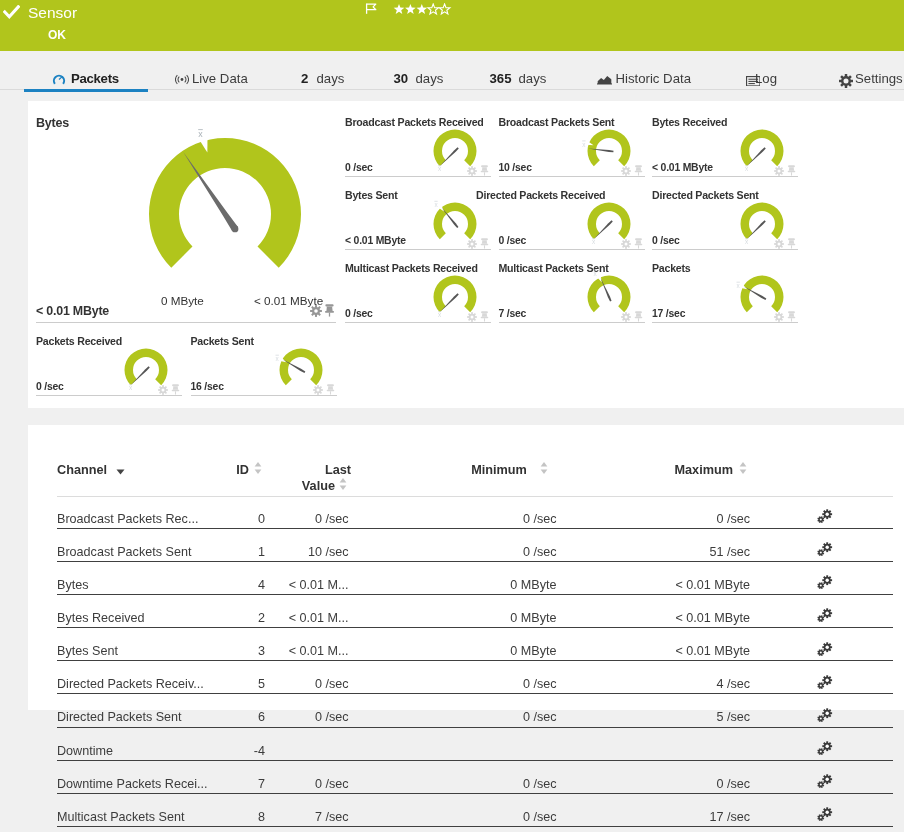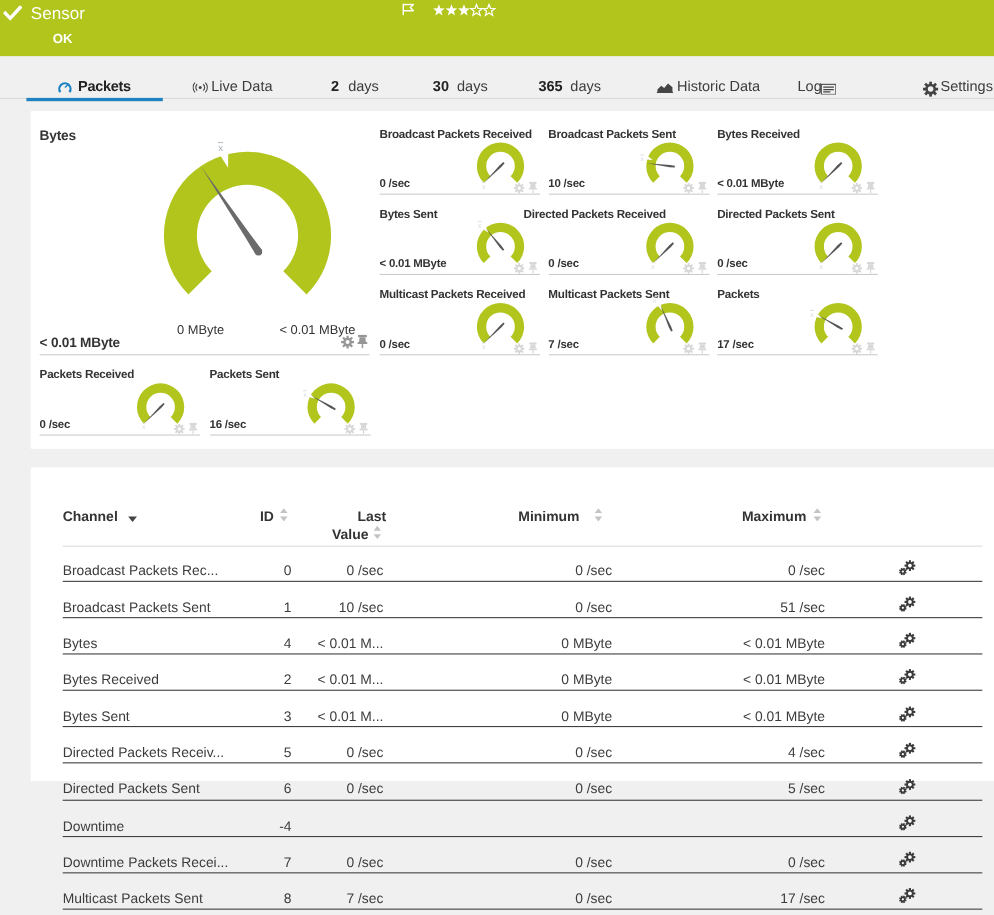--- a/index.html
+++ b/index.html
@@ -68,21 +68,21 @@
       <path d="M1,13 L1,9 L6,4 L10,7 L15,1 L21,6 L21,13 Z" fill="#444"></path>
       <rect x="0" y="12" width="22" height="1.6" fill="#444"></rect>
     </svg>
 <span class="tab" style="left:615.5px">Historic Data</span>
 <svg style="position:absolute;left:745.5px;top:24.5px" width="14.5" height="10.5" viewBox="0 0 18 13">
       <rect x="0.7" y="0.7" width="16.6" height="11.6" fill="none" stroke="#444" stroke-width="1.4"></rect>
       <line x1="3" y1="4" x2="15" y2="4" stroke="#444" stroke-width="1.3"></line>
       <line x1="3" y1="6.7" x2="15" y2="6.7" stroke="#444" stroke-width="1.3"></line>
       <line x1="3" y1="9.4" x2="11" y2="9.4" stroke="#444" stroke-width="1.3"></line>
     </svg>
-<span class="tab" style="left:725px">Log</span>
+<span class="tab" style="left:755px">Log</span>
 <svg style="position:absolute;left:838.5px;top:23px" width="14" height="14" viewBox="0 0 15 15">
       <rect x="6.18" y="0.00" width="2.64" height="4.50" transform="rotate(0 7.5 7.5)" fill="#444"></rect>
       <rect x="6.18" y="0.00" width="2.64" height="4.50" transform="rotate(45 7.5 7.5)" fill="#444"></rect>
       <rect x="6.18" y="0.00" width="2.64" height="4.50" transform="rotate(90 7.5 7.5)" fill="#444"></rect>
       <rect x="6.18" y="0.00" width="2.64" height="4.50" transform="rotate(135 7.5 7.5)" fill="#444"></rect>
       <rect x="6.18" y="0.00" width="2.64" height="4.50" transform="rotate(180 7.5 7.5)" fill="#444"></rect>
       <rect x="6.18" y="0.00" width="2.64" height="4.50" transform="rotate(225 7.5 7.5)" fill="#444"></rect>
       <rect x="6.18" y="0.00" width="2.64" height="4.50" transform="rotate(270 7.5 7.5)" fill="#444"></rect>
       <rect x="6.18" y="0.00" width="2.64" height="4.50" transform="rotate(315 7.5 7.5)" fill="#444"></rect>
       <circle cx="7.5" cy="7.5" r="5.28" fill="#444"></circle>

